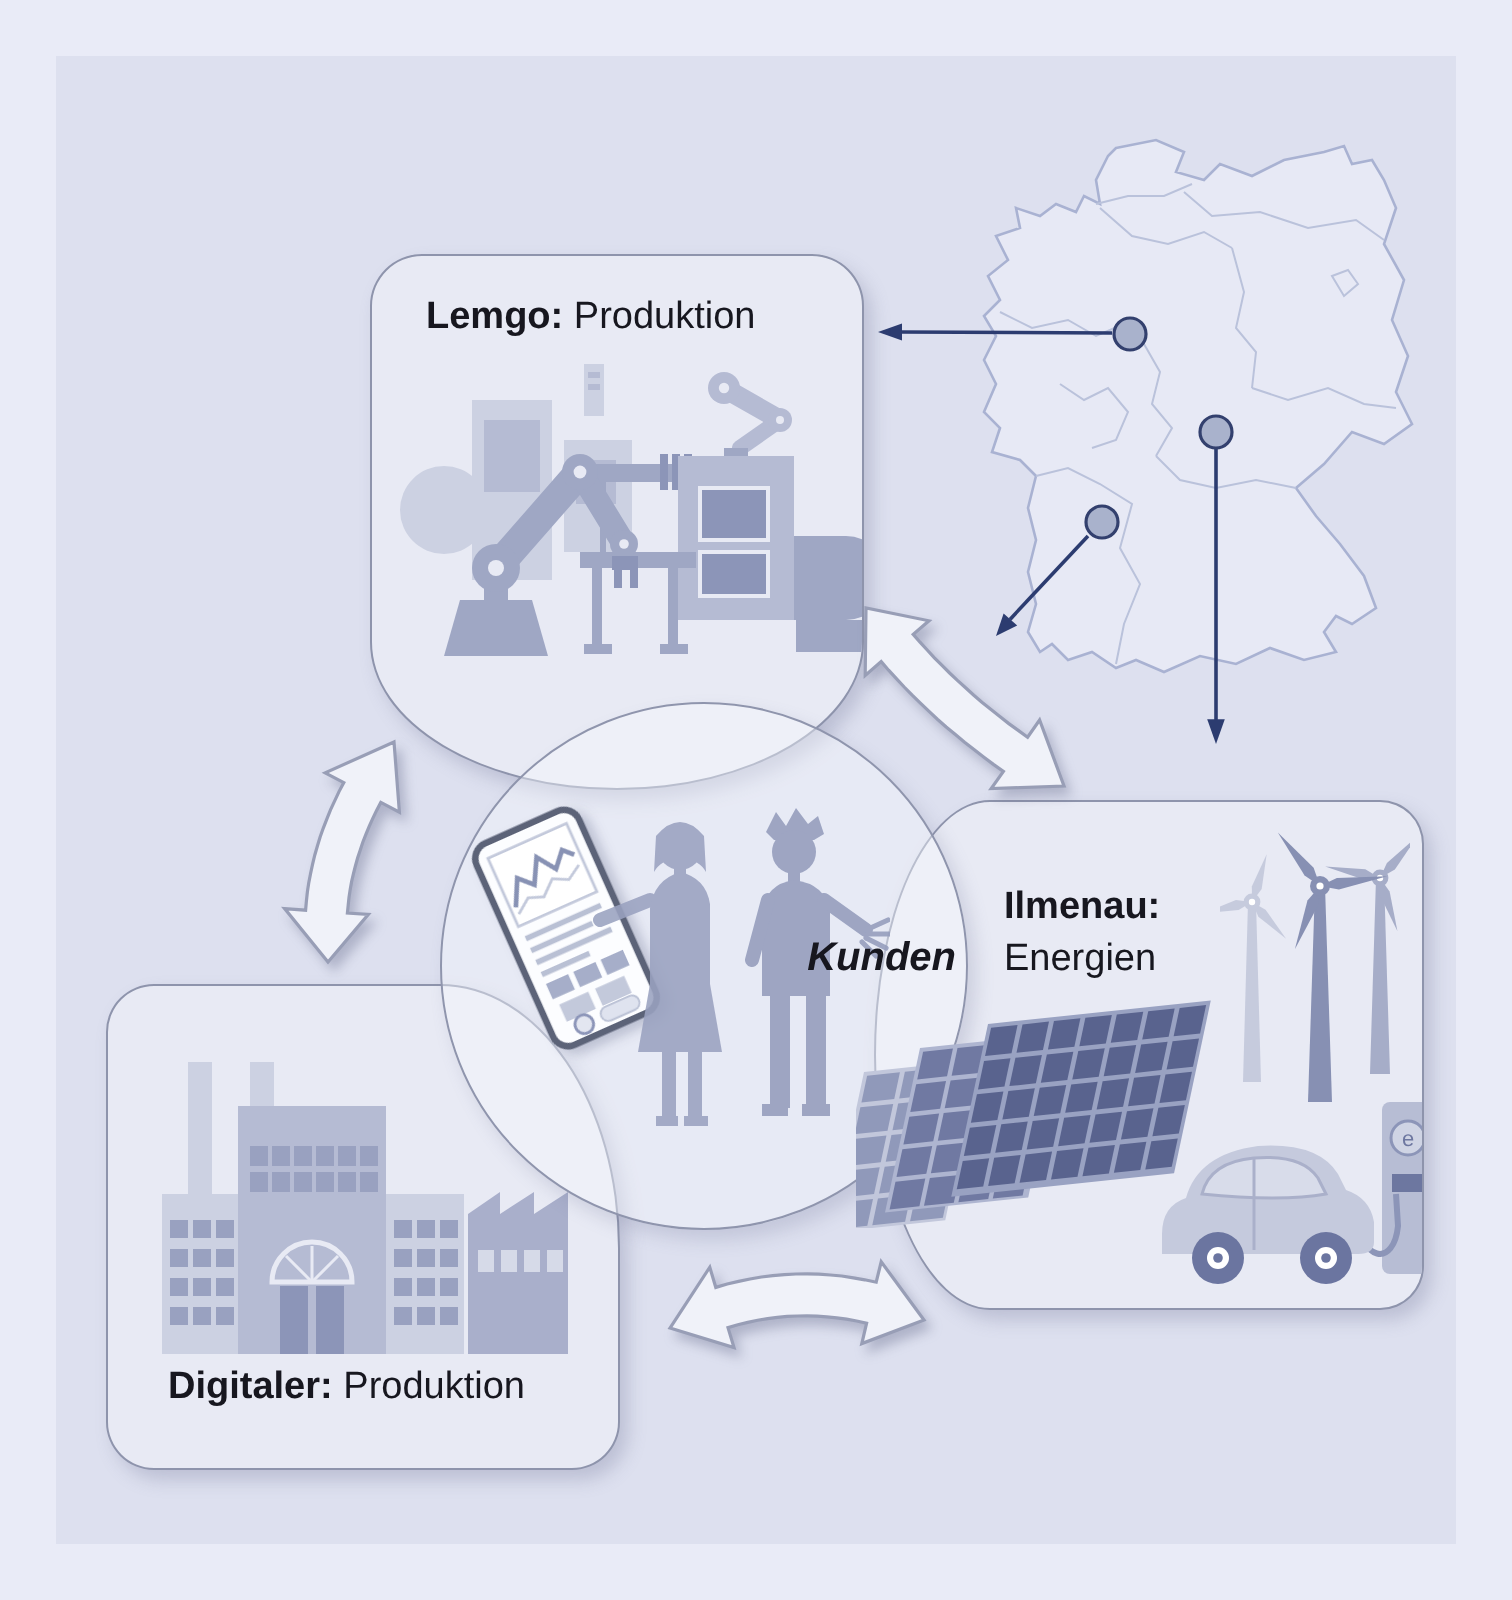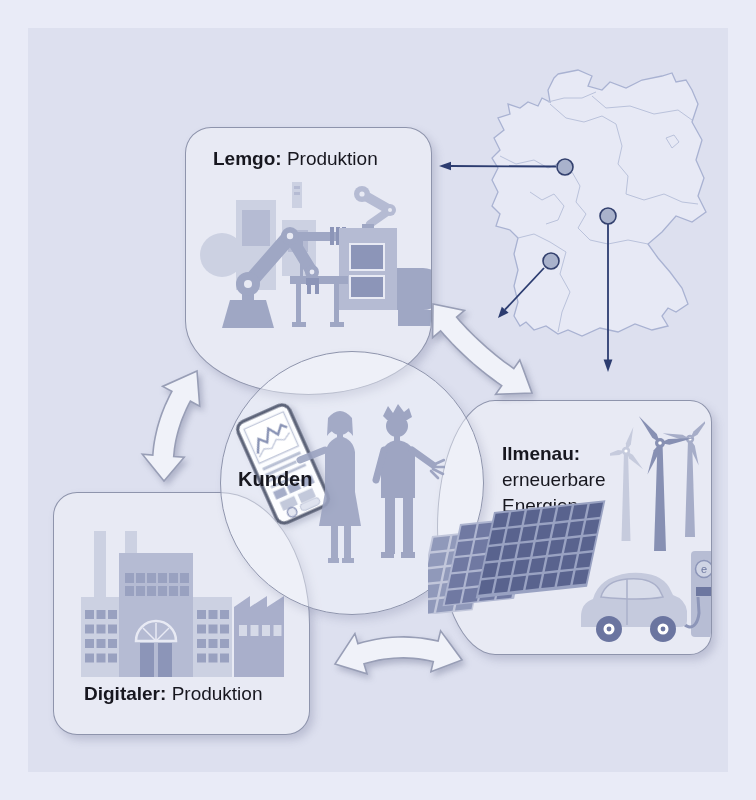--- a/index.html
+++ b/index.html
@@ -18,21 +18,21 @@
         border-radius:58px 22px 22px 58px / 50% 22px 22px 50%;}
   .label{position:absolute;font-size:19px;line-height:26px;color:#17171f;white-space:nowrap;}
   .label b{font-weight:bold;}
   .lbl-lemgo{left:27px;top:18px;}
   .lbl-karlsruhe{left:30px;top:188px;}
   .lbl-ilmenau{left:64px;top:40px;white-space:normal;width:150px;}
   .lbl-ilmenau b{display:block;}
   .circle{position:absolute;left:220px;top:351px;width:264px;height:264px;border-radius:50%;
           border:1.4px solid #8f95ad;background:rgba(246,248,253,.42);
           box-shadow:4px 5px 9px rgba(104,109,144,.22);}
-  .center-text{position:absolute;left:238px;width:240px;text-align:left;}
+  .center-text{position:absolute;left:238px;width:240px;text-align:right;font-style:italic;}
   .ct-title{top:468px;font-weight:bold;font-size:20px;}
   .ct-sub{top:493px;font-size:19px;}
   .tablet{position:absolute;left:253px;top:407px;transform:rotate(-24deg);
           filter:drop-shadow(3px 4px 3px rgba(90,95,130,.3));}
   .arrows-overlay{position:absolute;left:0;top:0;pointer-events:none;}
   .xarrow{fill:#f0f2f9;stroke:#989eb6;stroke-width:1.6;}
   .map-line{stroke:#a9b2d2;stroke-width:1.3;fill:#e7e9f5;}
   .state{stroke:#bac2db;stroke-width:1;fill:none;}
   .pointer{stroke:#2c3c70;stroke-width:1.8;}
   .pointer-head{fill:#2c3c70;stroke:none;}
@@ -195,21 +195,20 @@
           <rect x="154.5" y="160.5" width="9" height="9" fill="#99a1c0"></rect>
           <rect x="166" y="160.5" width="9" height="9" fill="#99a1c0"></rect>
         </g>
     </svg>
     <div class="label lbl-karlsruhe"><b>Digitaler:</b> <span>Produktion</span></div>
   </div>
 
   <div class="card card-ilmenau">
     <div class="label lbl-ilmenau">
         <b>Ilmenau:</b>
-        <div>erneuerbare</div>
         <div>Energien</div>
       </div>
     <svg class="abs" style="right:6px;top:8px" width="95" height="145" viewBox="0 0 95 145">
       <g fill="#c6cbdd">
         <polygon points="14,42 18,42 20.5,132 11.5,132"></polygon>
         <polygon points="0,0 3,-7.5 0.9,-25 -2.1,-7.5" transform="translate(16,42) rotate(15)"></polygon>
         <polygon points="0,0 3,-7.5 0.9,-25 -2.1,-7.5" transform="translate(16,42) rotate(135)"></polygon>
         <polygon points="0,0 3,-7.5 0.9,-25 -2.1,-7.5" transform="translate(16,42) rotate(255)"></polygon>
         <circle cx="16" cy="42" r="4.2"></circle>
       </g>

